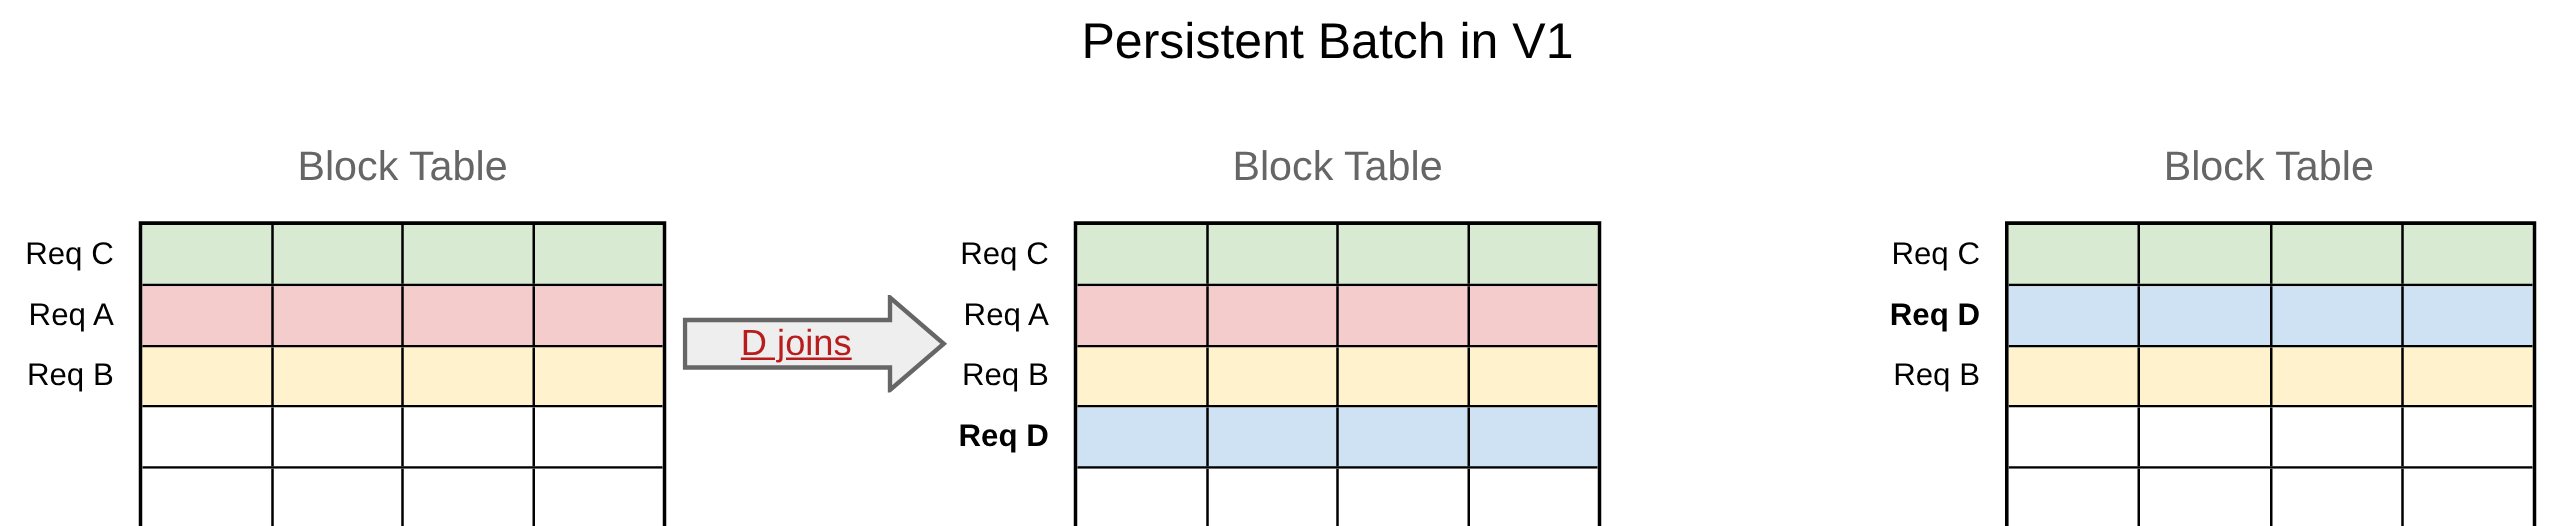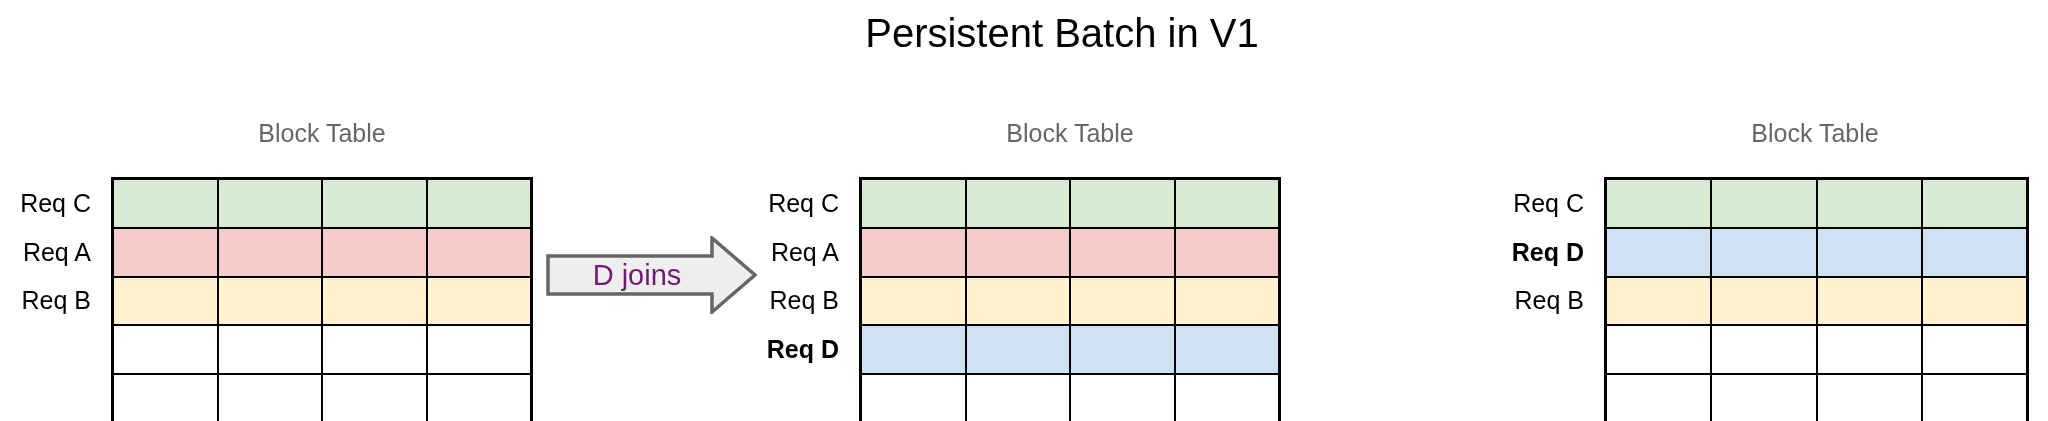--- a/index.html
+++ b/index.html
@@ -23,21 +23,21 @@
     color: var(--title-color, #000);
     white-space: nowrap;
   }
   .table-heading {
     position: absolute;
     top: 110px;
     height: 46px;
     line-height: 46px;
     width: 422px;
     text-align: center;
-    font-size: 25px;
+    font-size: 33px;
     color: var(--table-heading, #666);
     white-space: nowrap;
   }
   .heading-1 { left: 111px; }
   .heading-2 { left: 859px; }
   .heading-3 { left: 1604px; }
   .grid {
     position: absolute;
     top: 177px;
     width: 422px;
@@ -91,22 +91,23 @@
     stroke-linejoin: miter;
   }
   .arrow-label {
     position: absolute;
     inset: 0;
     display: flex;
     align-items: center;
     justify-content: center;
     padding-right: 30px;
     font-size: 29px;
-    color: #701a75;
-    white-space: nowrap;
+    color: #b91c1c;
+    white-space: nowrap;
+    text-decoration: underline;
   }
 </style>
 </head>
 <body>
 
 <div id="stage">
 
   <div class="diagram-title">Persistent Batch in V1</div>
 
   <div class="table-heading heading-1">Block Table</div>

